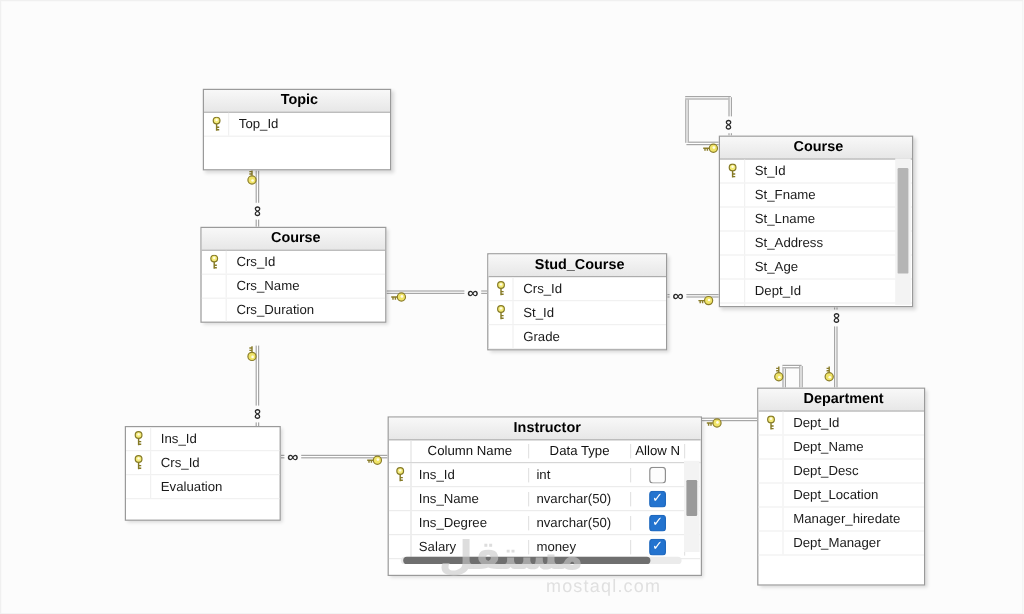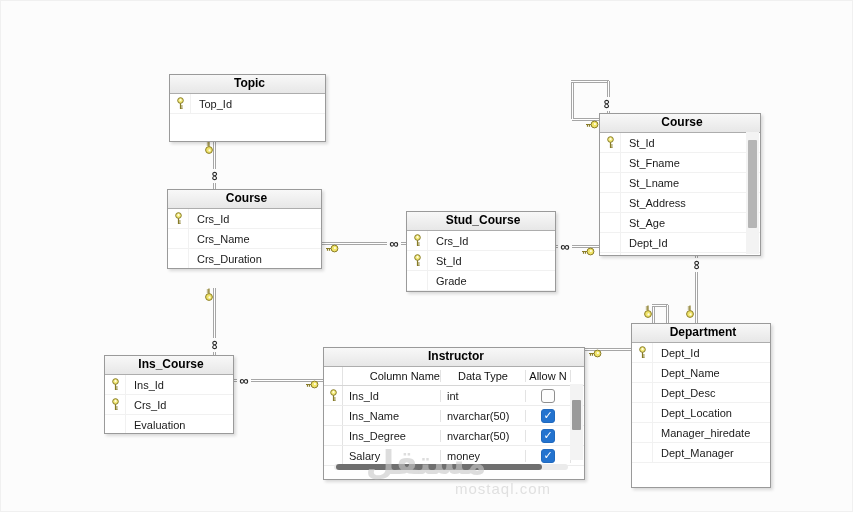--- a/index.html
+++ b/index.html
@@ -245,21 +245,20 @@
     <div class="trow">
       <span class="ticon"></span>
 
     </div>
     <div class="vscroll" style="right:1px;top:18px;bottom:1px">
       <div class="vthumb" style="top:8px;height:88px"></div>
     </div>
   </div>
 
   <div class="tbl" style="left:103px;top:354px;width:130px;height:79px">
-    <div class="tbl-hdr"><span>Ins_Course</span></div>
     <div class="trow">
       <span class="ticon">
           <svg width="9" height="13" viewBox="0 0 9 13">
             <circle cx="4.5" cy="3.5" r="2.8" fill="#f5ec7a" stroke="#857a26"></circle>
             <circle cx="4.5" cy="3" r="1" fill="#fffdea"></circle>
             <path d="M4.5 6.3 V12 M4.5 9 h2.2 M4.5 11.2 h2.2" stroke="#857a26" stroke-width="1.2" fill="none"></path>
           </svg>
         </span>
       <span class="tname">Ins_Id</span>
     </div>
@@ -276,21 +275,21 @@
     <div class="trow">
       <span class="ticon"></span>
       <span class="tname">Evaluation</span>
     </div>
   </div>
 
   <div class="tbl" style="left:322px;top:346px;width:262px;height:133px">
     <div class="tbl-hdr"><span>Instructor</span></div>
     <div class="ghdr">
       <span class="gc-icon"></span>
-      <span class="gcell gc-name" style="text-align:right;padding-left:0">Column Name</span>
+      <span class="gcell gc-name" style="text-align:center;padding-left:0">Column Name</span>
       <span class="gcell gc-type" style="text-align:center;padding-left:0">Data Type</span>
       <span class="gcell gc-null">Allow N</span>
     </div>
     <div class="grow">
       <span class="gc-icon">
           <svg width="9" height="13" viewBox="0 0 9 13">
             <circle cx="4.5" cy="3.5" r="2.8" fill="#f5ec7a" stroke="#857a26"></circle>
             <circle cx="4.5" cy="3" r="1" fill="#fffdea"></circle>
             <path d="M4.5 6.3 V12 M4.5 9 h2.2 M4.5 11.2 h2.2" stroke="#857a26" stroke-width="1.2" fill="none"></path>
           </svg>

